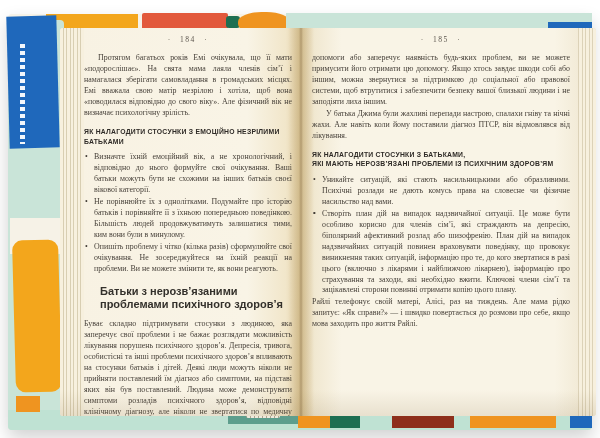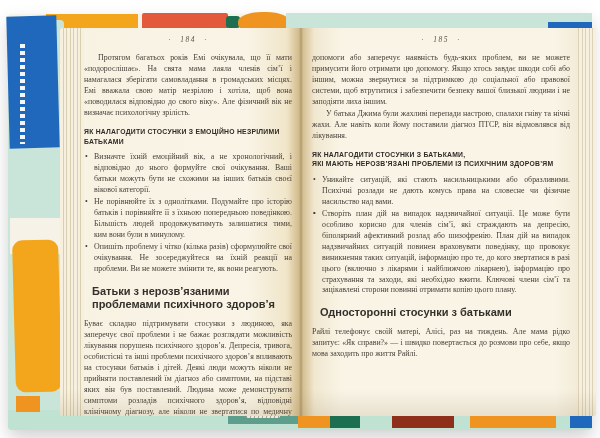--- a/index.html
+++ b/index.html
@@ -27,27 +27,27 @@
   .stack-l{position:absolute;left:0;top:0;bottom:0;width:24px;
       background:repeating-linear-gradient(to right,#f7f0de 0 2.5px,#d8ceb2 2.5px 3.5px);}
   .stack-r{position:absolute;right:0;top:0;bottom:0;width:18px;
       background:repeating-linear-gradient(to left,#f7f0de 0 2.5px,#dcd2b8 2.5px 3.5px);}
   .gutter{left:288px;top:28px;width:26px;height:388px;pointer-events:none;
       background:linear-gradient(to right,rgba(170,140,80,0) 0%,rgba(170,140,80,.30) 42%,rgba(115,85,38,.45) 50%,rgba(170,140,80,.30) 58%,rgba(170,140,80,0) 100%);}
   
   .textcol{position:absolute;top:0;bottom:0;color:#443e37;font-size:7.9px;line-height:1.39;text-align:justify;}
   .tc-left{left:24px;right:8px;padding-top:7px;}
   .tc-right{left:12px;right:26px;padding-top:7px;}
-  .pghead{text-align:center;font-size:7.5px;letter-spacing:1.5px;word-spacing:5px;color:#5a544c;margin:0 0 8px 0;font-style:italic;}
+  .pghead{text-align:center;font-size:7.5px;letter-spacing:1.5px;word-spacing:5px;color:#5a544c;margin:0 0 8px 0;}
   p{margin:0 0 1px 0;}
   .indent{text-indent:14px;}
   .subhead{font-family:"Liberation Sans","DejaVu Sans",sans-serif;font-weight:bold;
       font-size:6.8px;letter-spacing:.25px;line-height:1.35;color:#2e2a26;margin:8px 0 6px 0;text-align:left;}
   .sechead{font-family:"Liberation Sans","DejaVu Sans",sans-serif;font-weight:bold;
-      font-size:11px;line-height:1.25;color:#33302b;margin:10px 0 7px 8px;text-align:left;}
+      font-size:11px;line-height:1.25;color:#33302b;margin:10px 0 7px 16px;text-align:left;}
   .bullets{margin:0;}
   .bullet{position:relative;padding-left:10px;margin:0 0 1px 0;}
   .bullet .marker{position:absolute;left:1px;top:0;}
 </style>
 </head>
 <body>
 
 <div class="scene">
 
   <div class="abs cover-base">
@@ -123,19 +123,18 @@
           <span>Уникайте ситуацій, які стають насильницькими або образливими. Психічні розлади не дають комусь права на словесне чи фізичне насильство над вами.</span>
         </div>
           <div class="bullet">
           <span class="marker">•</span>
         </div>
           <div class="bullet">
           <span class="marker">•</span>
           <span>Створіть план дій на випадок надзвичайної ситуації. Це може бути особливо корисно для членів сім’ї, які страждають на депресію, біполярний афективний розлад або шизофренію. План дій на випадок надзвичайних ситуацій повинен враховувати поведінку, що провокує виникнення таких ситуацій, інформацію про те, до кого звертатися в разі цього (включно з лікарями і найближчою лікарнею), інформацію про страхування та заходи, які необхідно вжити. Ключові члени сім’ї та зацікавлені сторони повинні отримати копію цього плану.</span>
         </div>
         </div>
-      <div class="sechead">Односторонні стосунки з батьками</div>
       <p>Райлі телефонує своїй матері, Алісі, раз на тиждень. Але мама рідко запитує: «Як справи?» — і швидко повертається до розмови про себе, якщо мова заходить про життя Райлі.</p>
     </div>
   </div>
 
   <div class="abs gutter"></div>
 </div>
 
 </body></html>

